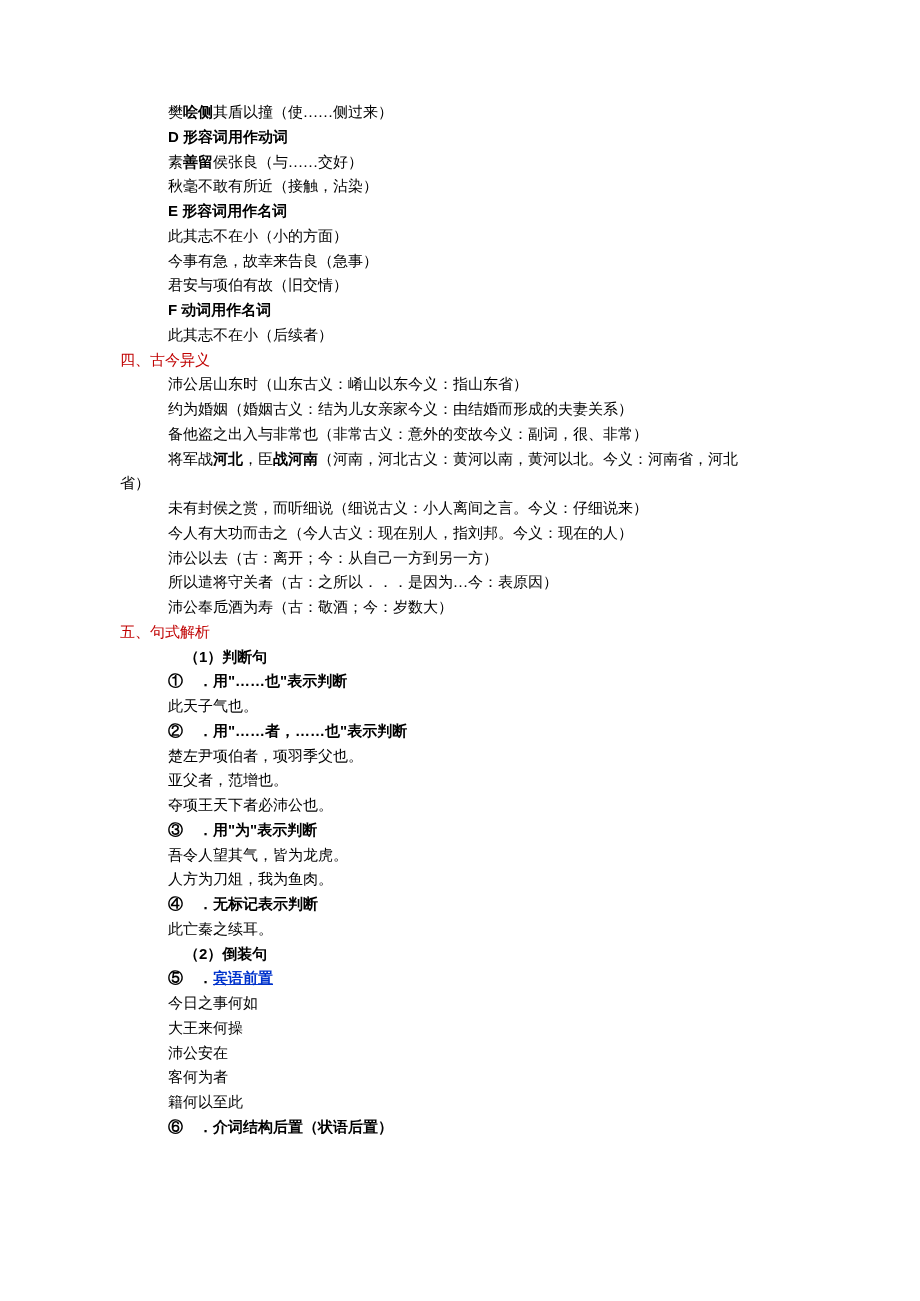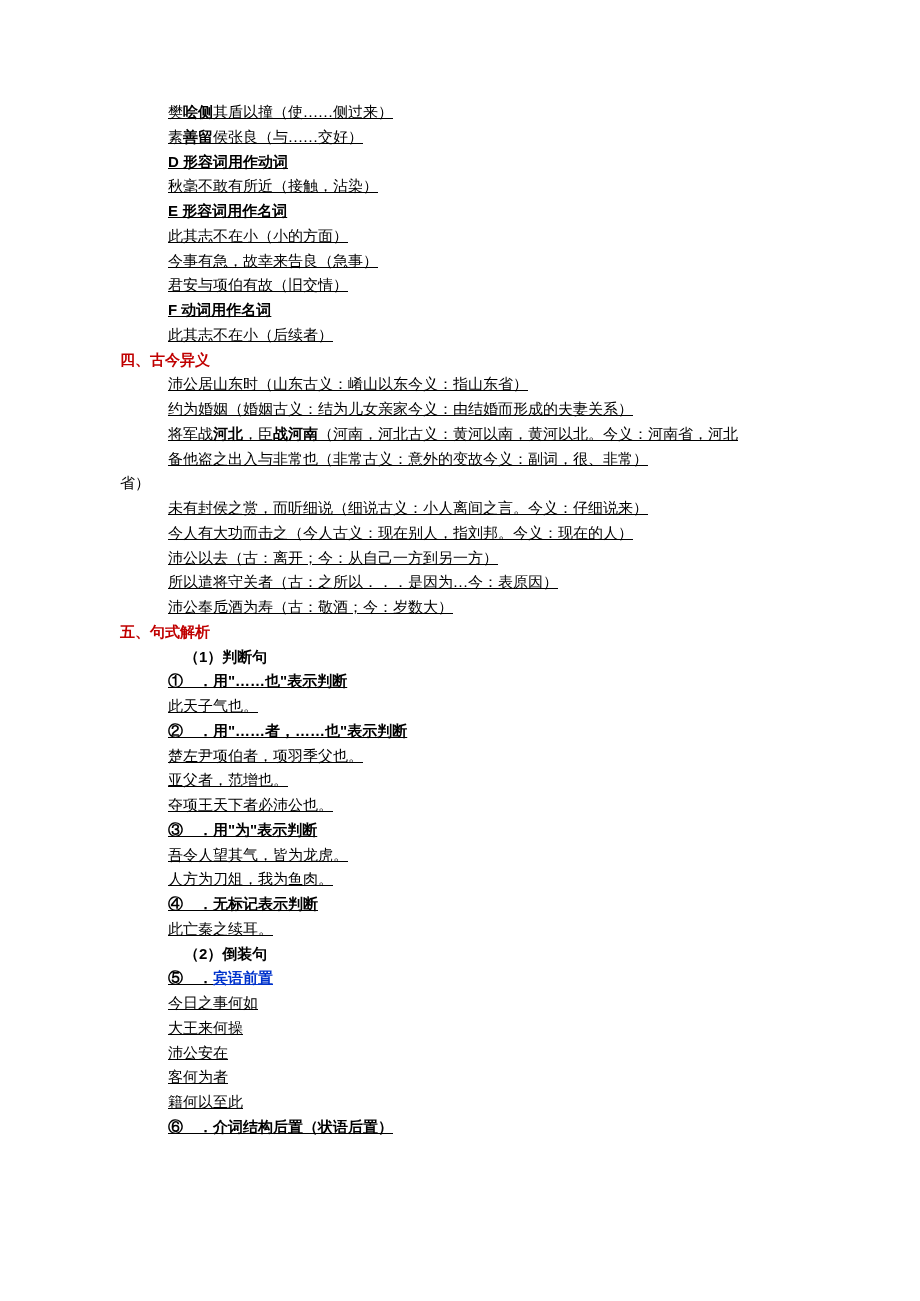--- a/index.html
+++ b/index.html
@@ -9,58 +9,58 @@
     font-size: 15px;
     line-height: 1.65;
     color: #000;
   }
   .page {
     width: 920px;
     min-height: 1301px;
     padding: 100px 120px 80px 120px;
     box-sizing: border-box;
   }
-  .indent1 { padding-left: 48px; text-decoration: underline; }
+  .indent1 { padding-left: 48px; }
   .indent2 { padding-left: 64px; }
   .left0 { padding-left: 0; }
-  .bold { font-weight: bold; }
+  .bold { font-weight: normal; }
   .red { color: #c00000; }
   .link { color: #0033cc; text-decoration: underline; }
   .bold-sans { font-family: "Microsoft YaHei", sans-serif; font-weight: bold; }
   .mix b { font-weight: bold; }
 </style>
 </head>
 <body>
 
 <div class="page">
 
   <div class="indent1 mix">樊<b>哙侧</b>其盾以撞（使……侧过来）</div>
 
+  <div class="indent1 bold bold-sans">D 形容词用作动词</div>
+
   <div class="indent1 mix">素<b>善留</b>侯张良（与……交好）</div>
-
-  <div class="indent1 bold bold-sans">D 形容词用作动词</div>
   <div class="indent1">秋毫不敢有所近（接触，沾染）</div>
 
   <div class="indent1 bold bold-sans">E 形容词用作名词</div>
 
   <div class="indent1">此其志不在小（小的方面）</div>
   <div class="indent1">今事有急，故幸来告良（急事）</div>
   <div class="indent1">君安与项伯有故（旧交情）</div>
 
   <div class="indent1 bold bold-sans">F 动词用作名词</div>
   <div class="indent1">此其志不在小（后续者）</div>
 
   <div class="left0 bold red">四、古今异义</div>
 
   <div class="indent1">沛公居山东时（山东古义：崤山以东今义：指山东省）</div>
   <div class="indent1">约为婚姻（婚姻古义：结为儿女亲家今义：由结婚而形成的夫妻关系）</div>
+  <div class="indent1">备他盗之出入与非常也（非常古义：意外的变故今义：副词，很、非常）</div>
   <div class="indent1 mix">
     <span>将军战</span><b>河北</b><span>，臣</span><b>战河南</b><span>（河南，河北古义：黄河以南，黄河以北。今义：河南省，河北</span>
   </div>
-  <div class="indent1">备他盗之出入与非常也（非常古义：意外的变故今义：副词，很、非常）</div>
   <div class="left0">省）</div>
   <div class="indent1">未有封侯之赏，而听细说（细说古义：小人离间之言。今义：仔细说来）</div>
   <div class="indent1">今人有大功而击之（今人古义：现在别人，指刘邦。今义：现在的人）</div>
   <div class="indent1">沛公以去（古：离开；今：从自己一方到另一方）</div>
   <div class="indent1">所以遣将守关者（古：之所以．．．是因为…今：表原因）</div>
   <div class="indent1">沛公奉卮酒为寿（古：敬酒；今：岁数大）</div>
 
   <div class="left0 bold red">五、句式解析</div>
 
   <div class="indent2 bold bold-sans">（1）判断句</div>

